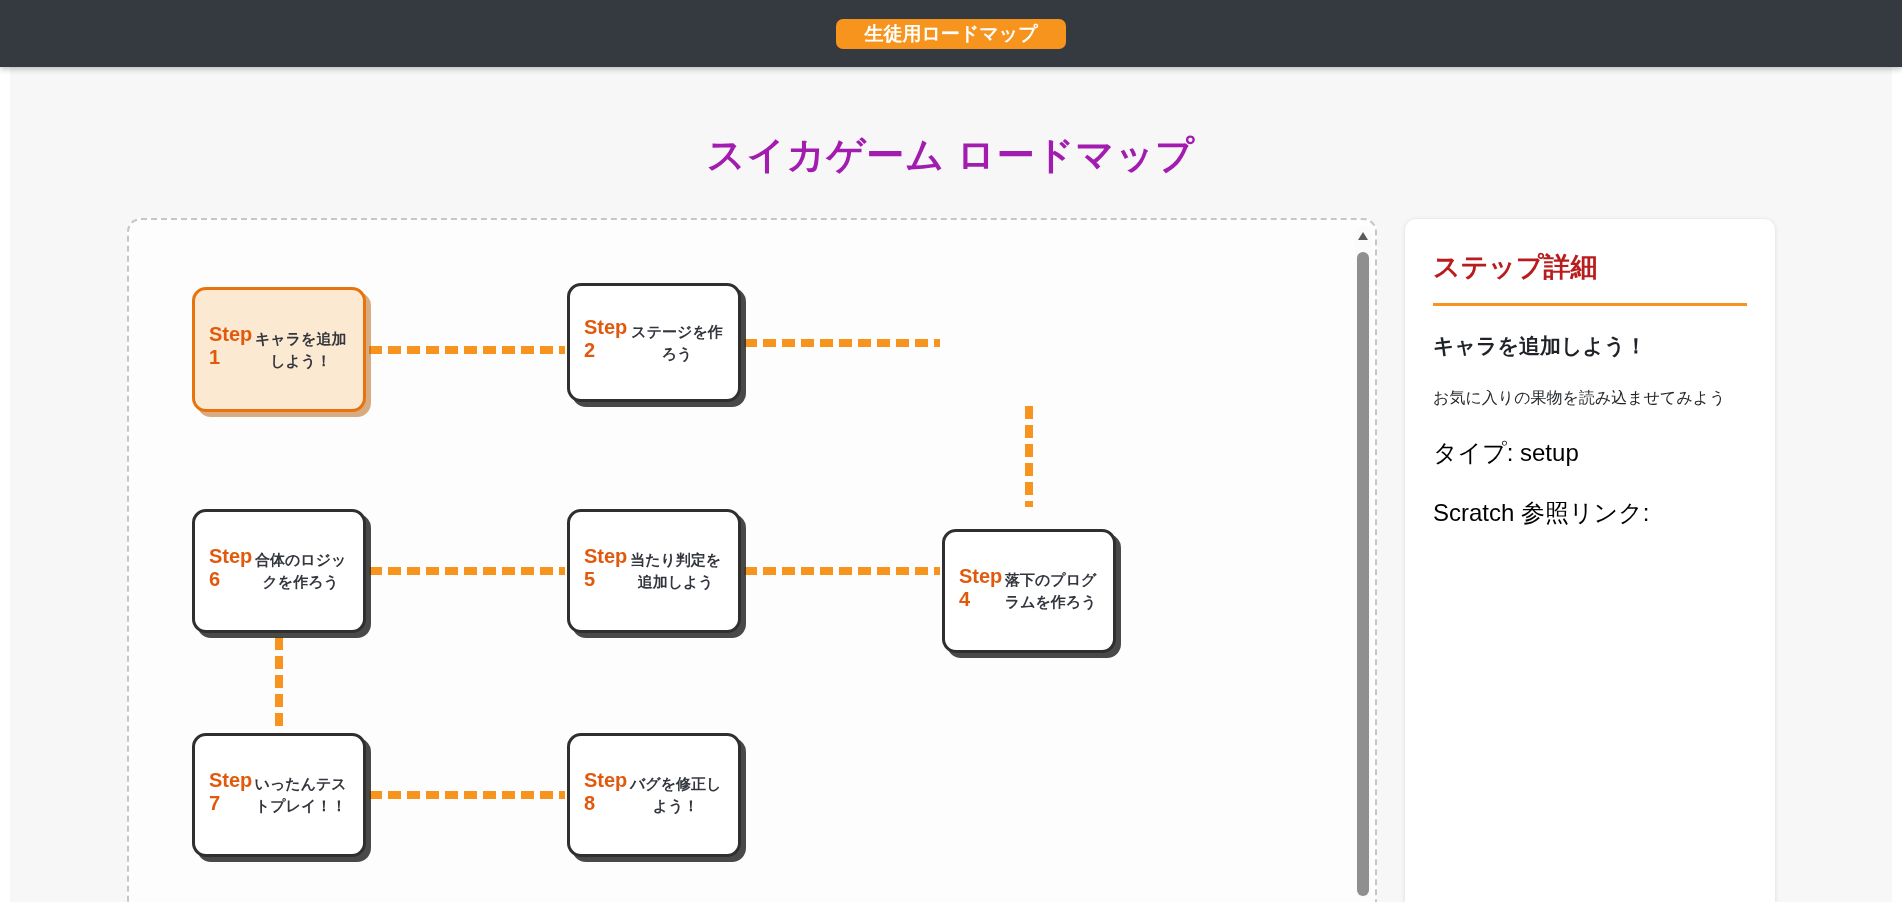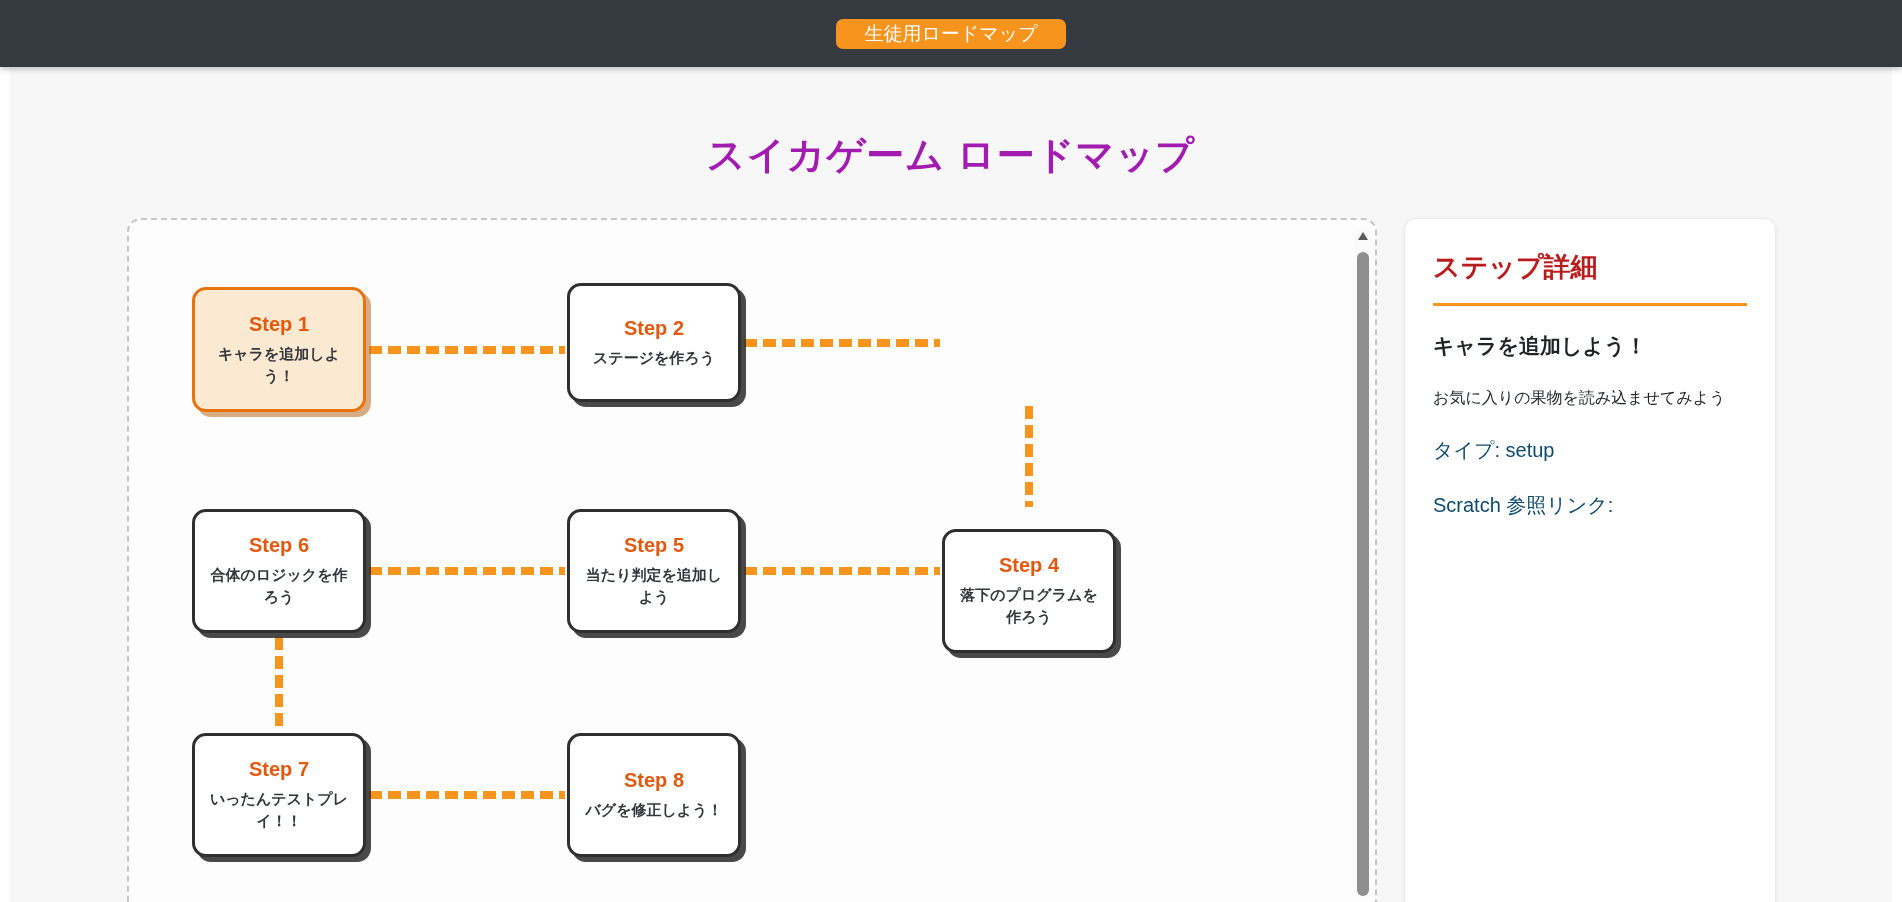--- a/index.html
+++ b/index.html
@@ -15,21 +15,21 @@
     position: absolute; top: 0; left: 0; width: 1902px; height: 67px;
     background: #343A40;
     display: flex; align-items: center; justify-content: center;
     box-shadow: 0 2px 6px rgba(0,0,0,0.25);
     z-index: 20;
   }
   .roadmap-btn {
     background: #F7941E; color: #ffffff;
     border: none; border-radius: 7px;
     font-family: inherit;
-    font-size: 19px; font-weight: normal;
+    font-size: 19px; font-weight: bold;
     padding: 2px 28px;
     cursor: pointer;
   }
 
   
   .main-bg {
     position: absolute; top: 67px; left: 10px; width: 1882px; height: 835px;
     background: #F7F7F8;
   }
 
@@ -49,21 +49,21 @@
     border-radius: 14px;
   }
 
   
   .step {
     position: absolute; width: 174px; min-height: 119px;
     background: #ffffff;
     border: 3px solid #2F2F2F;
     border-radius: 14px;
     box-shadow: 5px 5px 0 rgba(48,48,48,0.88);
-    display: flex; flex-direction: column; align-items: center; justify-content: center;
+    display: flex; flex-direction: row; align-items: center; justify-content: center;
     padding: 10px 14px;
     cursor: pointer;
   }
   .step.active {
     background: #FCE9D1;
     border-color: #E8730C;
     box-shadow: 5px 5px 0 rgba(186,106,30,0.55);
   }
   .step-title {
     font-size: 20px; font-weight: bold; color: #E2580C;
@@ -145,21 +145,21 @@
   .details-step-title {
     font-size: 21px; font-weight: bold; color: #1F2328;
     margin-bottom: 26px;
   }
   .details-desc {
     font-size: 16px; color: #1F2328; line-height: 1.45;
     max-width: 296px;
     margin-bottom: 28px;
   }
   .details-type, .details-link-label {
-    font-size: 20px; color: #0c4a6e;
+    font-size: 24px; color: #000000;
     margin-bottom: 28px;
   }
 </style>
 </head>
 <body>
 
 <header class="app-header">
   <button class="roadmap-btn">生徒用ロードマップ</button>
 </header>
 

